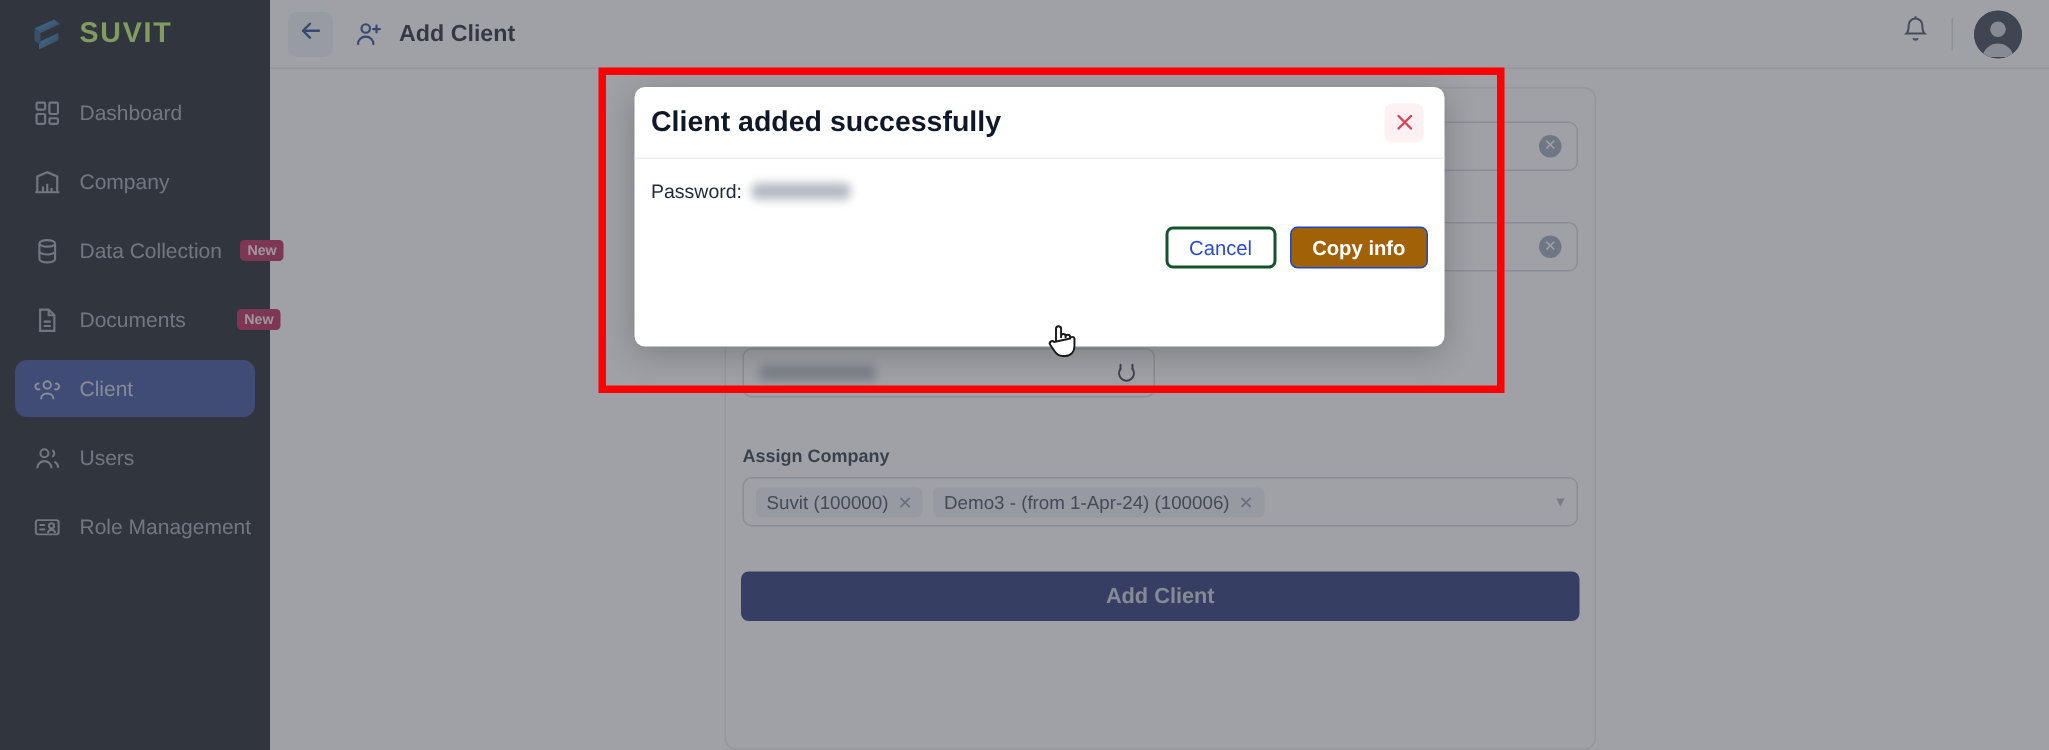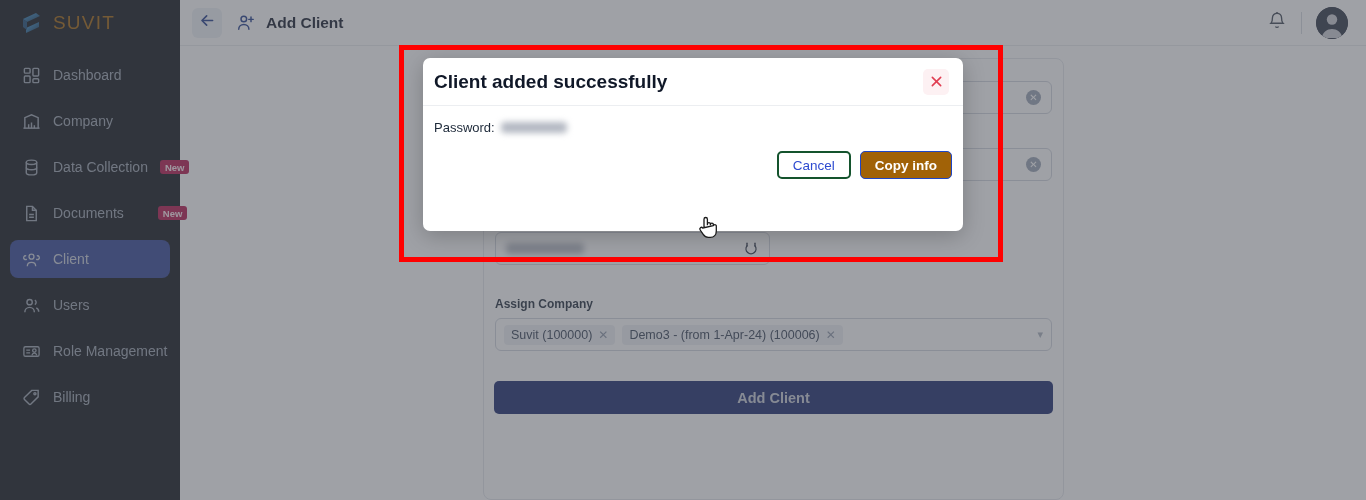--- a/index.html
+++ b/index.html
@@ -18,21 +18,21 @@
     background: #0d1117;
     display: flex; flex-direction: column;
     z-index: 2;
   }
   .brand {
     height: 46px; display: flex; align-items: center;
     gap: 9px; padding-left: 18px;
   }
   .brand-mark { width: 26px; height: 26px; flex: 0 0 26px; }
   .brand-name {
-    color: #a16207; font-size: 19px; font-weight: normal;
+    color: #bef264; font-size: 19px; font-weight: bold;
     letter-spacing: 1.2px;
   }
   .nav { margin-top: 10px; padding: 0 10px; }
   .nav-item {
     display: flex; align-items: center; gap: 12px;
     height: 38px; padding: 0 12px; margin-bottom: 8px;
     border-radius: 8px; cursor: pointer;
     color: #9aa3b0; font-size: 14px;
     position: relative;
   }
@@ -295,29 +295,20 @@
           <svg viewBox="0 0 20 20" width="19" height="19" fill="none" stroke="#9aa3b0" stroke-width="1.4">
             <rect x="2" y="5" width="16" height="10" rx="1.6"></rect>
             <path d="M4.5 8.5h4M4.5 11.5h4"></path>
             <circle cx="13" cy="9" r="1.8"></circle>
               <path d="M10.4 14c.3-1.4 1.4-2.3 2.6-2.3s2.3.9 2.6 2.3"></path>
           </svg>
         </span>
         <span class="nav-label" data-name="sidebar-item-label">Role Management</span>
       </div>
 
-      <div class="nav-item" data-name="sidebar-item-billing">
-        <span class="nav-icon" data-name="billing-tag-icon">
-          <svg viewBox="0 0 20 20" width="19" height="19" fill="none" stroke="#9aa3b0" stroke-width="1.5">
-            <path d="M10.2 2.5H17v6.8l-7.6 7.6a1.4 1.4 0 0 1-2 0l-4.8-4.8a1.4 1.4 0 0 1 0-2z"></path>
-            <circle cx="13.6" cy="6" r="1.1"></circle>
-          </svg>
-        </span>
-        <span class="nav-label" data-name="sidebar-item-label">Billing</span>
-      </div>
 
     </div>
   </div>
 
   <div class="main" data-name="main-area">
 
     <div class="topbar" data-name="topbar">
       <div class="back-btn" data-name="back-button">
         <span data-name="arrow-left-icon">
           <svg viewBox="0 0 20 20" width="17" height="17" fill="none" stroke="#1e3a8a" stroke-width="1.9" stroke-linecap="round" stroke-linejoin="round">

